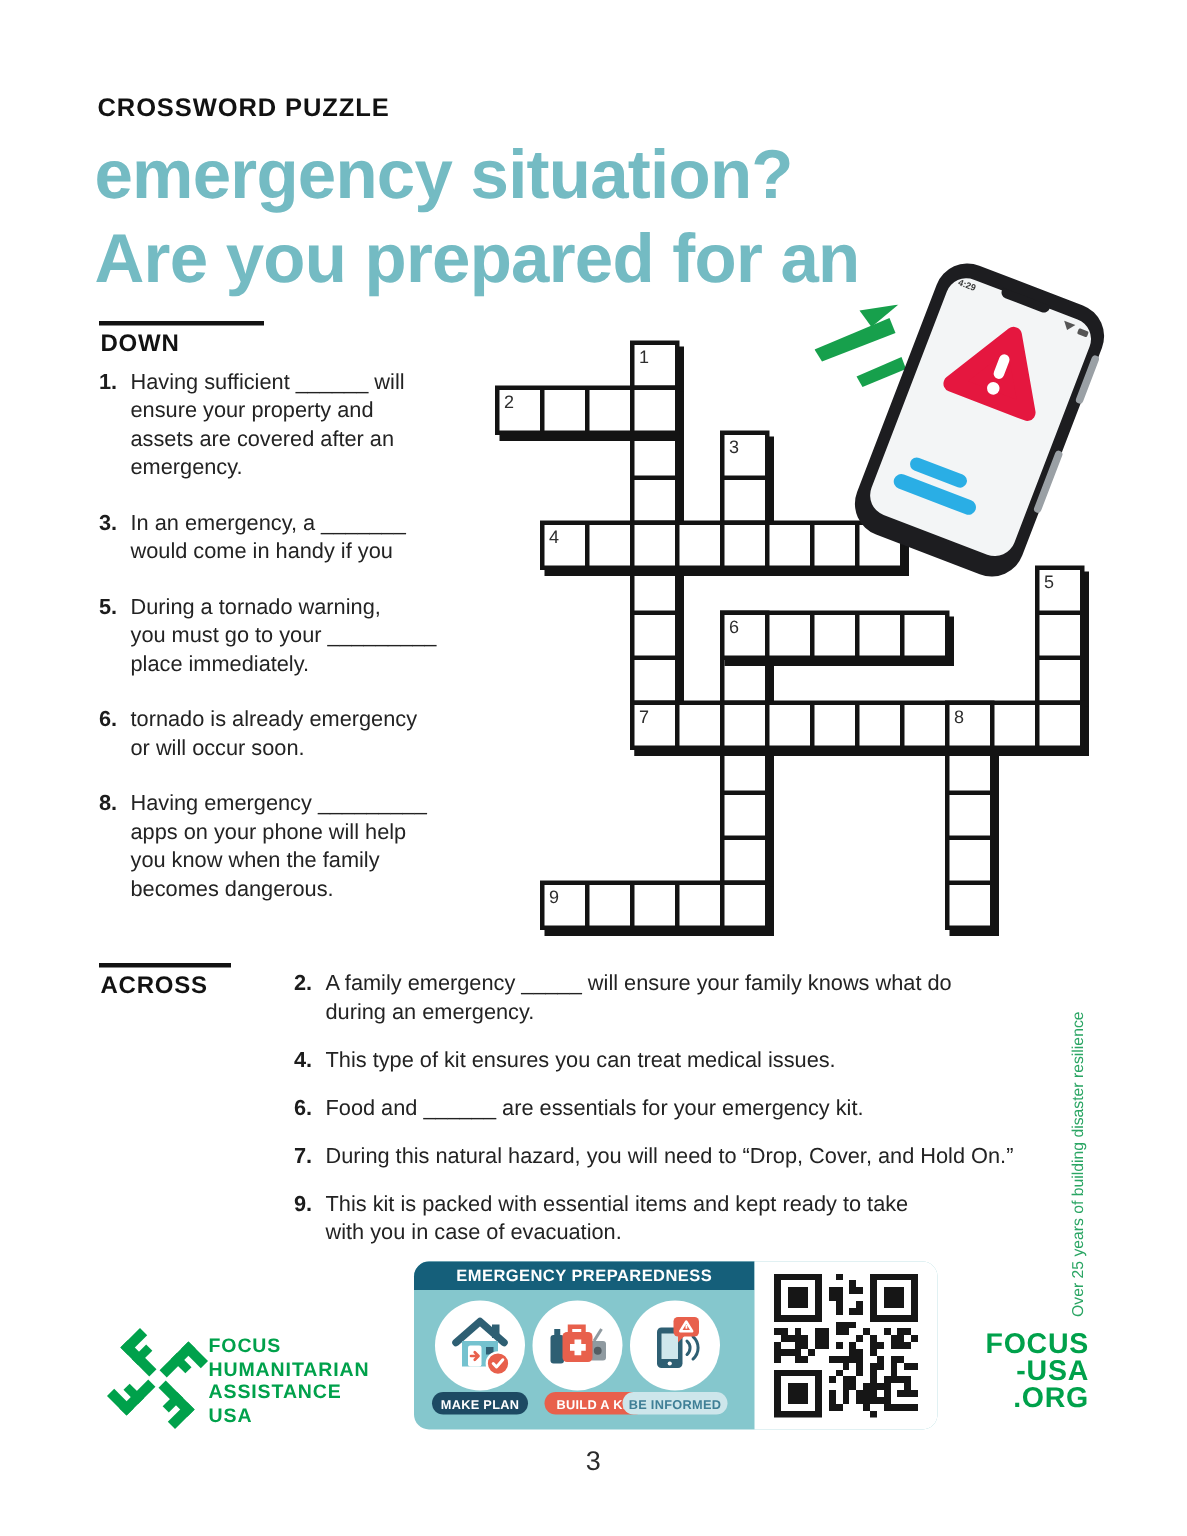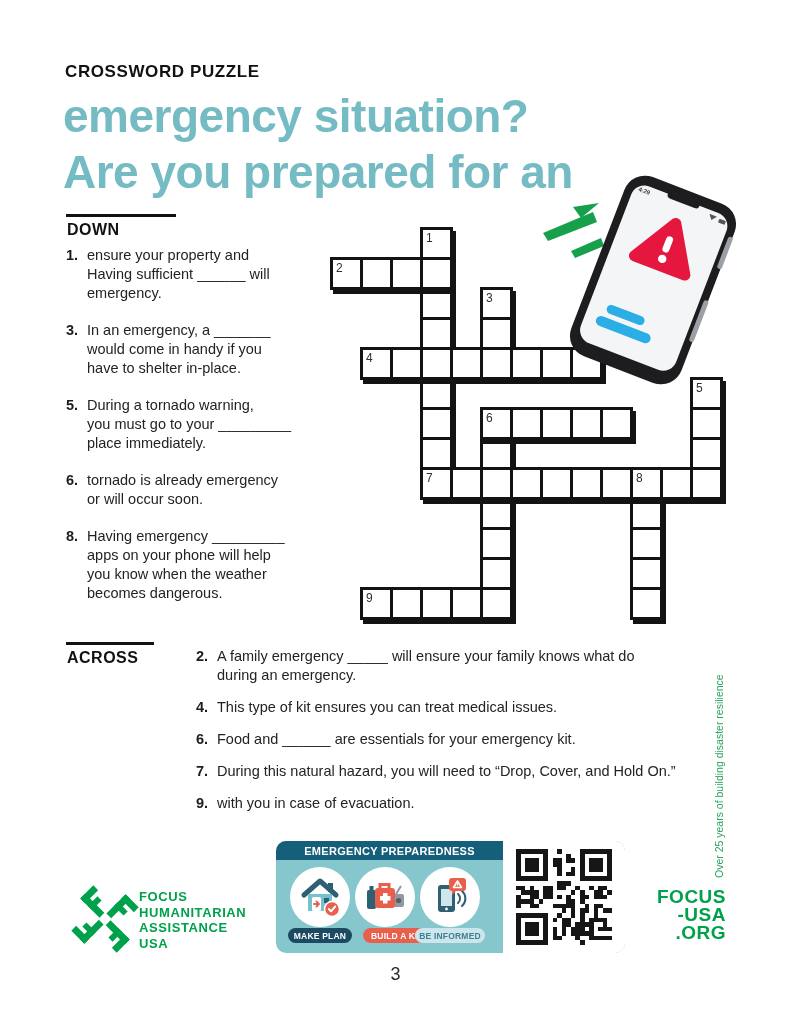--- a/index.html
+++ b/index.html
@@ -62,31 +62,31 @@
     <div>emergency situation?</div>
     <div>Are you prepared for an</div>
   </div>
 
   <div class="abs rule" style="left:66px;top:214px;width:110px;"></div>
   <div class="abs sec-head" style="left:67px;top:221px;">DOWN</div>
   <div class="abs" style="left:66px;top:246px;width:240px;">
       <div class="clue">
         <span class="clue-num">1.</span>
         <span class="clue-text">
+          <div>Having sufficient ______ will</div>
           <div>ensure your property and</div>
-          <div>Having sufficient ______ will</div>
+          <div>assets are covered after an</div>
           <div>emergency.</div>
         </span>
       </div>
       <div class="clue">
         <span class="clue-num">3.</span>
         <span class="clue-text">
           <div>In an emergency, a _______</div>
           <div>would come in handy if you</div>
-          <div>have to shelter in-place.</div>
         </span>
       </div>
       <div class="clue">
         <span class="clue-num">5.</span>
         <span class="clue-text">
           <div>During a tornado warning,</div>
           <div>you must go to your _________</div>
           <div>place immediately.</div>
         </span>
       </div>
@@ -95,21 +95,21 @@
         <span class="clue-text">
           <div>tornado is already emergency</div>
           <div>or will occur soon.</div>
         </span>
       </div>
       <div class="clue">
         <span class="clue-num">8.</span>
         <span class="clue-text">
           <div>Having emergency _________</div>
           <div>apps on your phone will help</div>
-          <div>you know when the weather</div>
+          <div>you know when the family</div>
           <div>becomes dangerous.</div>
         </span>
       </div>
     </div>
 
   <div class="abs rule" style="left:66px;top:642px;width:88px;"></div>
   <div class="abs sec-head" style="left:67px;top:649px;">ACROSS</div>
   <div class="abs" style="left:196px;top:647px;width:540px;">
       <div class="clue clue-across">
         <span class="clue-num">2.</span>
@@ -132,20 +132,21 @@
       </div>
       <div class="clue clue-across">
         <span class="clue-num">7.</span>
         <span class="clue-text">
           <div>During this natural hazard, you will need to “Drop, Cover, and Hold On.”</div>
         </span>
       </div>
       <div class="clue clue-across">
         <span class="clue-num">9.</span>
         <span class="clue-text">
+          <div>This kit is packed with essential items and kept ready to take</div>
           <div>with you in case of evacuation.</div>
         </span>
       </div>
     </div>
 
   <div class="abs" style="left:0;top:0;" id="cw">
       <div class="word-strip" style="left: 419.5px; top: 226.5px; width: 33px; height: 273px;"></div>
       <div class="cw-cell" style="left: 422.5px; top: 229.5px;"></div>
       <div class="cw-cell" style="left: 422.5px; top: 259.5px;"></div>
       <div class="cw-cell" style="left: 422.5px; top: 289.5px;"></div>

